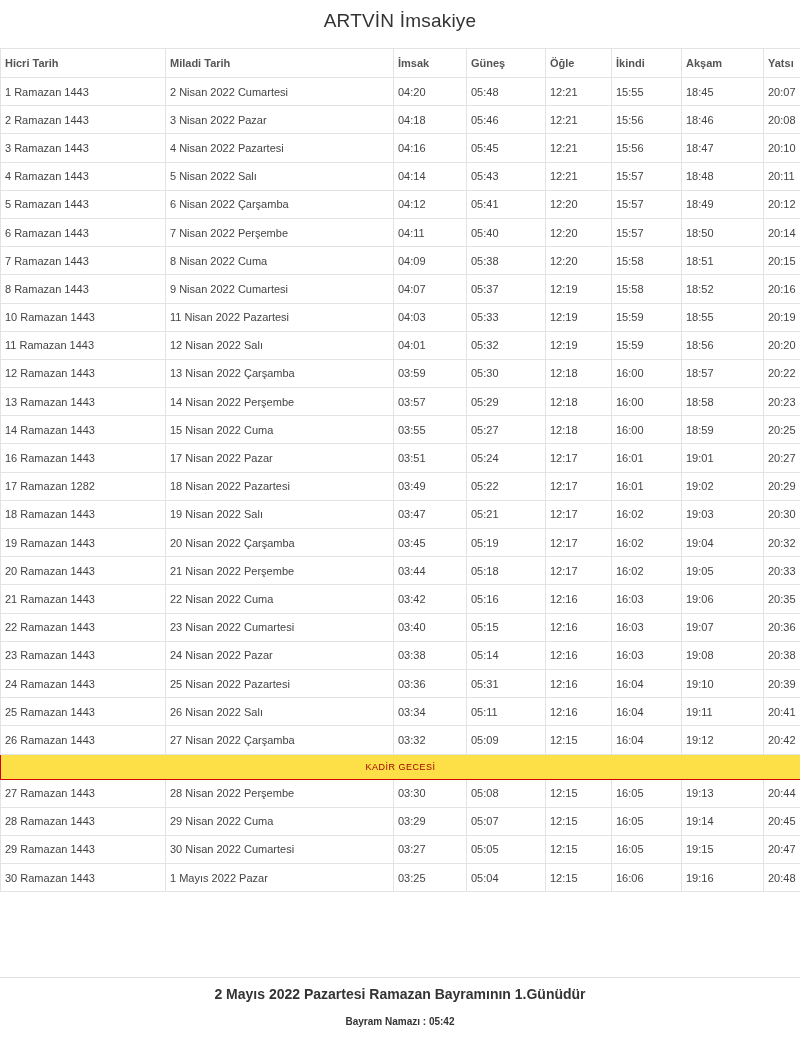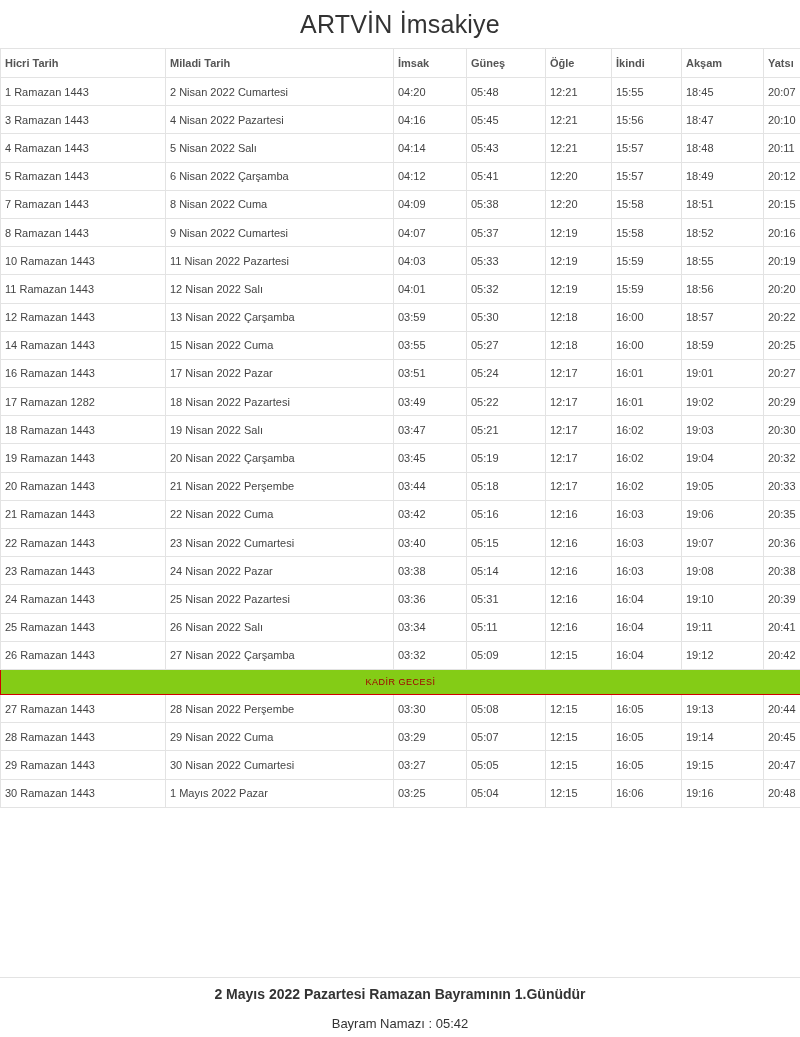--- a/index.html
+++ b/index.html
@@ -1,24 +1,24 @@
 <!DOCTYPE html>
 <html><head>
 <meta charset="utf-8">
 <style>
   html, body { margin:0; padding:0; background:#ffffff; }
   body { width:800px; height:1037px; overflow:hidden; position:relative; font-family:"Liberation Sans", sans-serif; color:#333; }
-  .title { position:absolute; top:10px; left:0; width:800px; text-align:center; font-size:25px; color:#333; font-weight:normal; letter-spacing:0.2px; }
+  .title { position:absolute; top:10px; left:0; width:800px; text-align:center; font-size:19px; color:#333; font-weight:normal; letter-spacing:0.2px; }
   table.ims { position:absolute; top:48px; left:0; width:800px; border-collapse:collapse; table-layout:fixed; font-size:11px; }
   table.ims th, table.ims td { border:1px solid #e3e3e3; height:27.2px; padding:0 0 0 4px; text-align:left; vertical-align:middle; white-space:nowrap; overflow:hidden; color:#444; }
   table.ims th { font-weight:bold; color:#555; height:28px; }
   table.ims td.kadir { background:#f50000; text-align:center; color:#a00000; font-size:9px; letter-spacing:0.5px; border-color:#d00000; height:24px; padding:0; }
   .gap { position:absolute; top:950px; left:0; width:800px; height:27px; border-bottom:1px solid #e3e3e3; }
   .foot1 { position:absolute; top:986px; left:0; width:800px; text-align:center; font-size:14px; font-weight:bold; color:#333; }
-  .foot2 { position:absolute; top:1016px; left:0; width:800px; text-align:center; font-size:13px; font-weight:normal; color:#333; }
+  .foot2 { position:absolute; top:1016px; left:0; width:800px; text-align:center; font-size:10px; font-weight:bold; color:#333; }
 </style>
 </head>
 <body>
 
 <div class="title">ARTVİN İmsakiye</div>
 
 <table class="ims">
   <colgroup>
     <col style="width:165px">
       <col style="width:228px">
@@ -46,20 +46,30 @@
         <td>1 Ramazan 1443</td>
         <td>2 Nisan 2022 Cumartesi</td>
         <td>04:20</td>
         <td>05:48</td>
         <td>12:21</td>
         <td>15:55</td>
         <td>18:45</td>
         <td>20:07</td>
       </tr>
       <tr>
+        <td>2 Ramazan 1443</td>
+        <td>3 Nisan 2022 Pazar</td>
+        <td>04:18</td>
+        <td>05:46</td>
+        <td>12:21</td>
+        <td>15:56</td>
+        <td>18:46</td>
+        <td>20:08</td>
+      </tr>
+      <tr>
         <td>3 Ramazan 1443</td>
         <td>4 Nisan 2022 Pazartesi</td>
         <td>04:16</td>
         <td>05:45</td>
         <td>12:21</td>
         <td>15:56</td>
         <td>18:47</td>
         <td>20:10</td>
       </tr>
       <tr>
@@ -76,20 +86,30 @@
         <td>5 Ramazan 1443</td>
         <td>6 Nisan 2022 Çarşamba</td>
         <td>04:12</td>
         <td>05:41</td>
         <td>12:20</td>
         <td>15:57</td>
         <td>18:49</td>
         <td>20:12</td>
       </tr>
       <tr>
+        <td>6 Ramazan 1443</td>
+        <td>7 Nisan 2022 Perşembe</td>
+        <td>04:11</td>
+        <td>05:40</td>
+        <td>12:20</td>
+        <td>15:57</td>
+        <td>18:50</td>
+        <td>20:14</td>
+      </tr>
+      <tr>
         <td>7 Ramazan 1443</td>
         <td>8 Nisan 2022 Cuma</td>
         <td>04:09</td>
         <td>05:38</td>
         <td>12:20</td>
         <td>15:58</td>
         <td>18:51</td>
         <td>20:15</td>
       </tr>
       <tr>
@@ -126,20 +146,30 @@
         <td>12 Ramazan 1443</td>
         <td>13 Nisan 2022 Çarşamba</td>
         <td>03:59</td>
         <td>05:30</td>
         <td>12:18</td>
         <td>16:00</td>
         <td>18:57</td>
         <td>20:22</td>
       </tr>
       <tr>
+        <td>13 Ramazan 1443</td>
+        <td>14 Nisan 2022 Perşembe</td>
+        <td>03:57</td>
+        <td>05:29</td>
+        <td>12:18</td>
+        <td>16:00</td>
+        <td>18:58</td>
+        <td>20:23</td>
+      </tr>
+      <tr>
         <td>14 Ramazan 1443</td>
         <td>15 Nisan 2022 Cuma</td>
         <td>03:55</td>
         <td>05:27</td>
         <td>12:18</td>
         <td>16:00</td>
         <td>18:59</td>
         <td>20:25</td>
       </tr>
       <tr>
@@ -246,21 +276,21 @@
         <td>26 Ramazan 1443</td>
         <td>27 Nisan 2022 Çarşamba</td>
         <td>03:32</td>
         <td>05:09</td>
         <td>12:15</td>
         <td>16:04</td>
         <td>19:12</td>
         <td>20:42</td>
       </tr>
       <tr>
-        <td colspan="8" class="kadir" style="background: #84cc16;">KADİR GECESİ</td>
+        <td colspan="8" class="kadir" style="background: #fde047;">KADİR GECESİ</td>
       </tr>
       <tr>
         <td>27 Ramazan 1443</td>
         <td>28 Nisan 2022 Perşembe</td>
         <td>03:30</td>
         <td>05:08</td>
         <td>12:15</td>
         <td>16:05</td>
         <td>19:13</td>
         <td>20:44</td>

